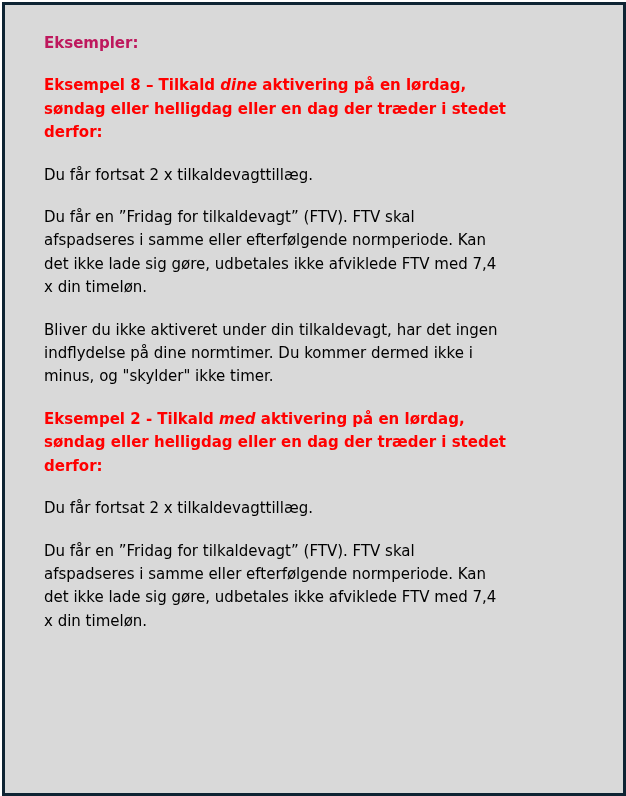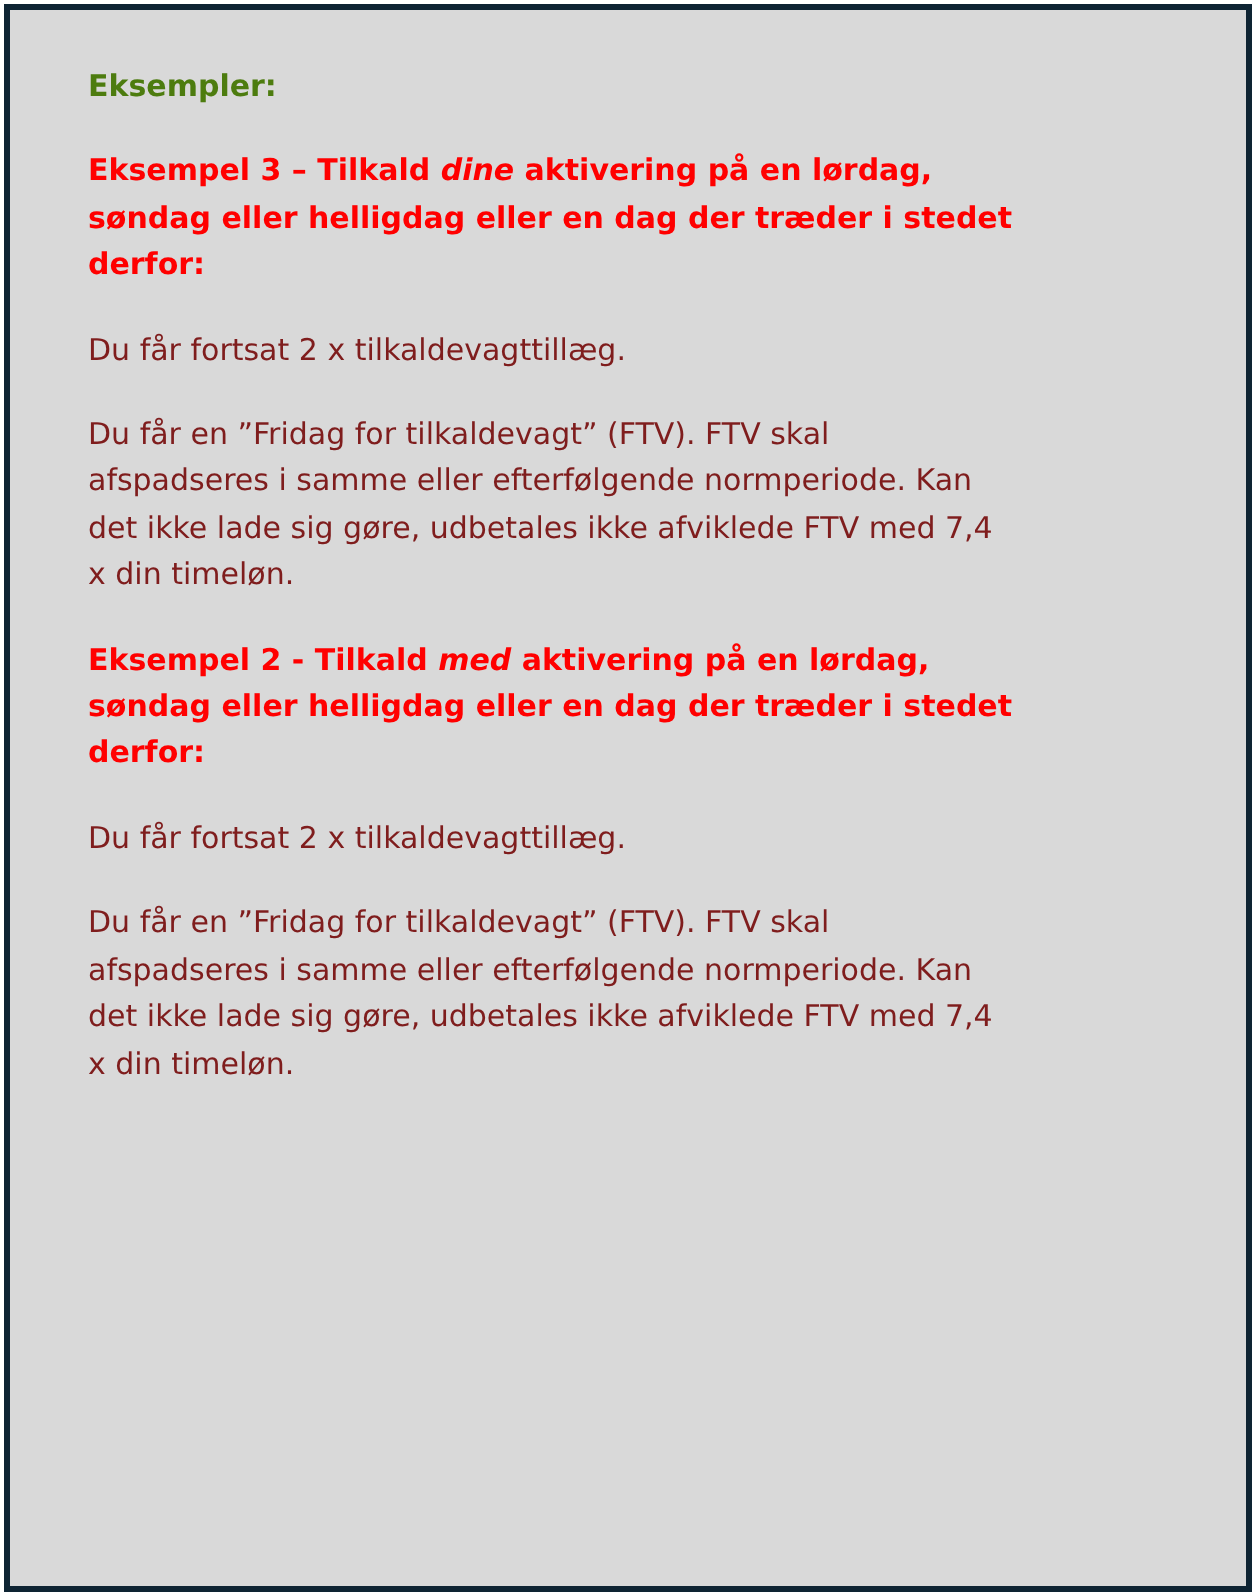--- a/index.html
+++ b/index.html
@@ -25,52 +25,55 @@
     line-height: 23.4px;
     color: #1a1a1a;
     overflow: hidden;
   }
   .panel p {
     margin: 0 0 19px 0;
     white-space: pre-line;
   }
   .doc-title {
     font-weight: bold;
-    color: #4d7c0f;
+    color: #be185d;
   }
   .red-heading {
     font-weight: bold;
     color: #ff0000;
   }
   .red-heading em {
     font-style: italic;
     font-weight: bold;
   }
   .body-par {
-    color: #7f1d1d;
+    color: #000000;
   }
 </style>
 </head>
 <body>
 
 <div class="panel">
 
   <p class="doc-title">Eksempler:</p>
 
-  <p class="red-heading"><span>Eksempel 3 – Tilkald </span><em>dine</em><span> aktivering på en lørdag,
+  <p class="red-heading"><span>Eksempel 8 – Tilkald </span><em>dine</em><span> aktivering på en lørdag,
 søndag eller helligdag eller en dag der træder i stedet
 derfor:</span></p>
 
   <p class="body-par">Du får fortsat 2 x tilkaldevagttillæg.</p>
 
   <p class="body-par">Du får en ”Fridag for tilkaldevagt” (FTV). FTV skal
 afspadseres i samme eller efterfølgende normperiode. Kan
 det ikke lade sig gøre, udbetales ikke afviklede FTV med 7,4
 x din timeløn.</p>
 
+  <p class="body-par">Bliver du ikke aktiveret under din tilkaldevagt, har det ingen
+indflydelse på dine normtimer. Du kommer dermed ikke i
+minus, og "skylder" ikke timer.</p>
 
   <p class="red-heading"><span>Eksempel 2 - Tilkald </span><em>med</em><span> aktivering på en lørdag,
 søndag eller helligdag eller en dag der træder i stedet
 derfor:</span></p>
 
   <p class="body-par">Du får fortsat 2 x tilkaldevagttillæg.</p>
 
   <p class="body-par">Du får en ”Fridag for tilkaldevagt” (FTV). FTV skal
 afspadseres i samme eller efterfølgende normperiode. Kan
 det ikke lade sig gøre, udbetales ikke afviklede FTV med 7,4

